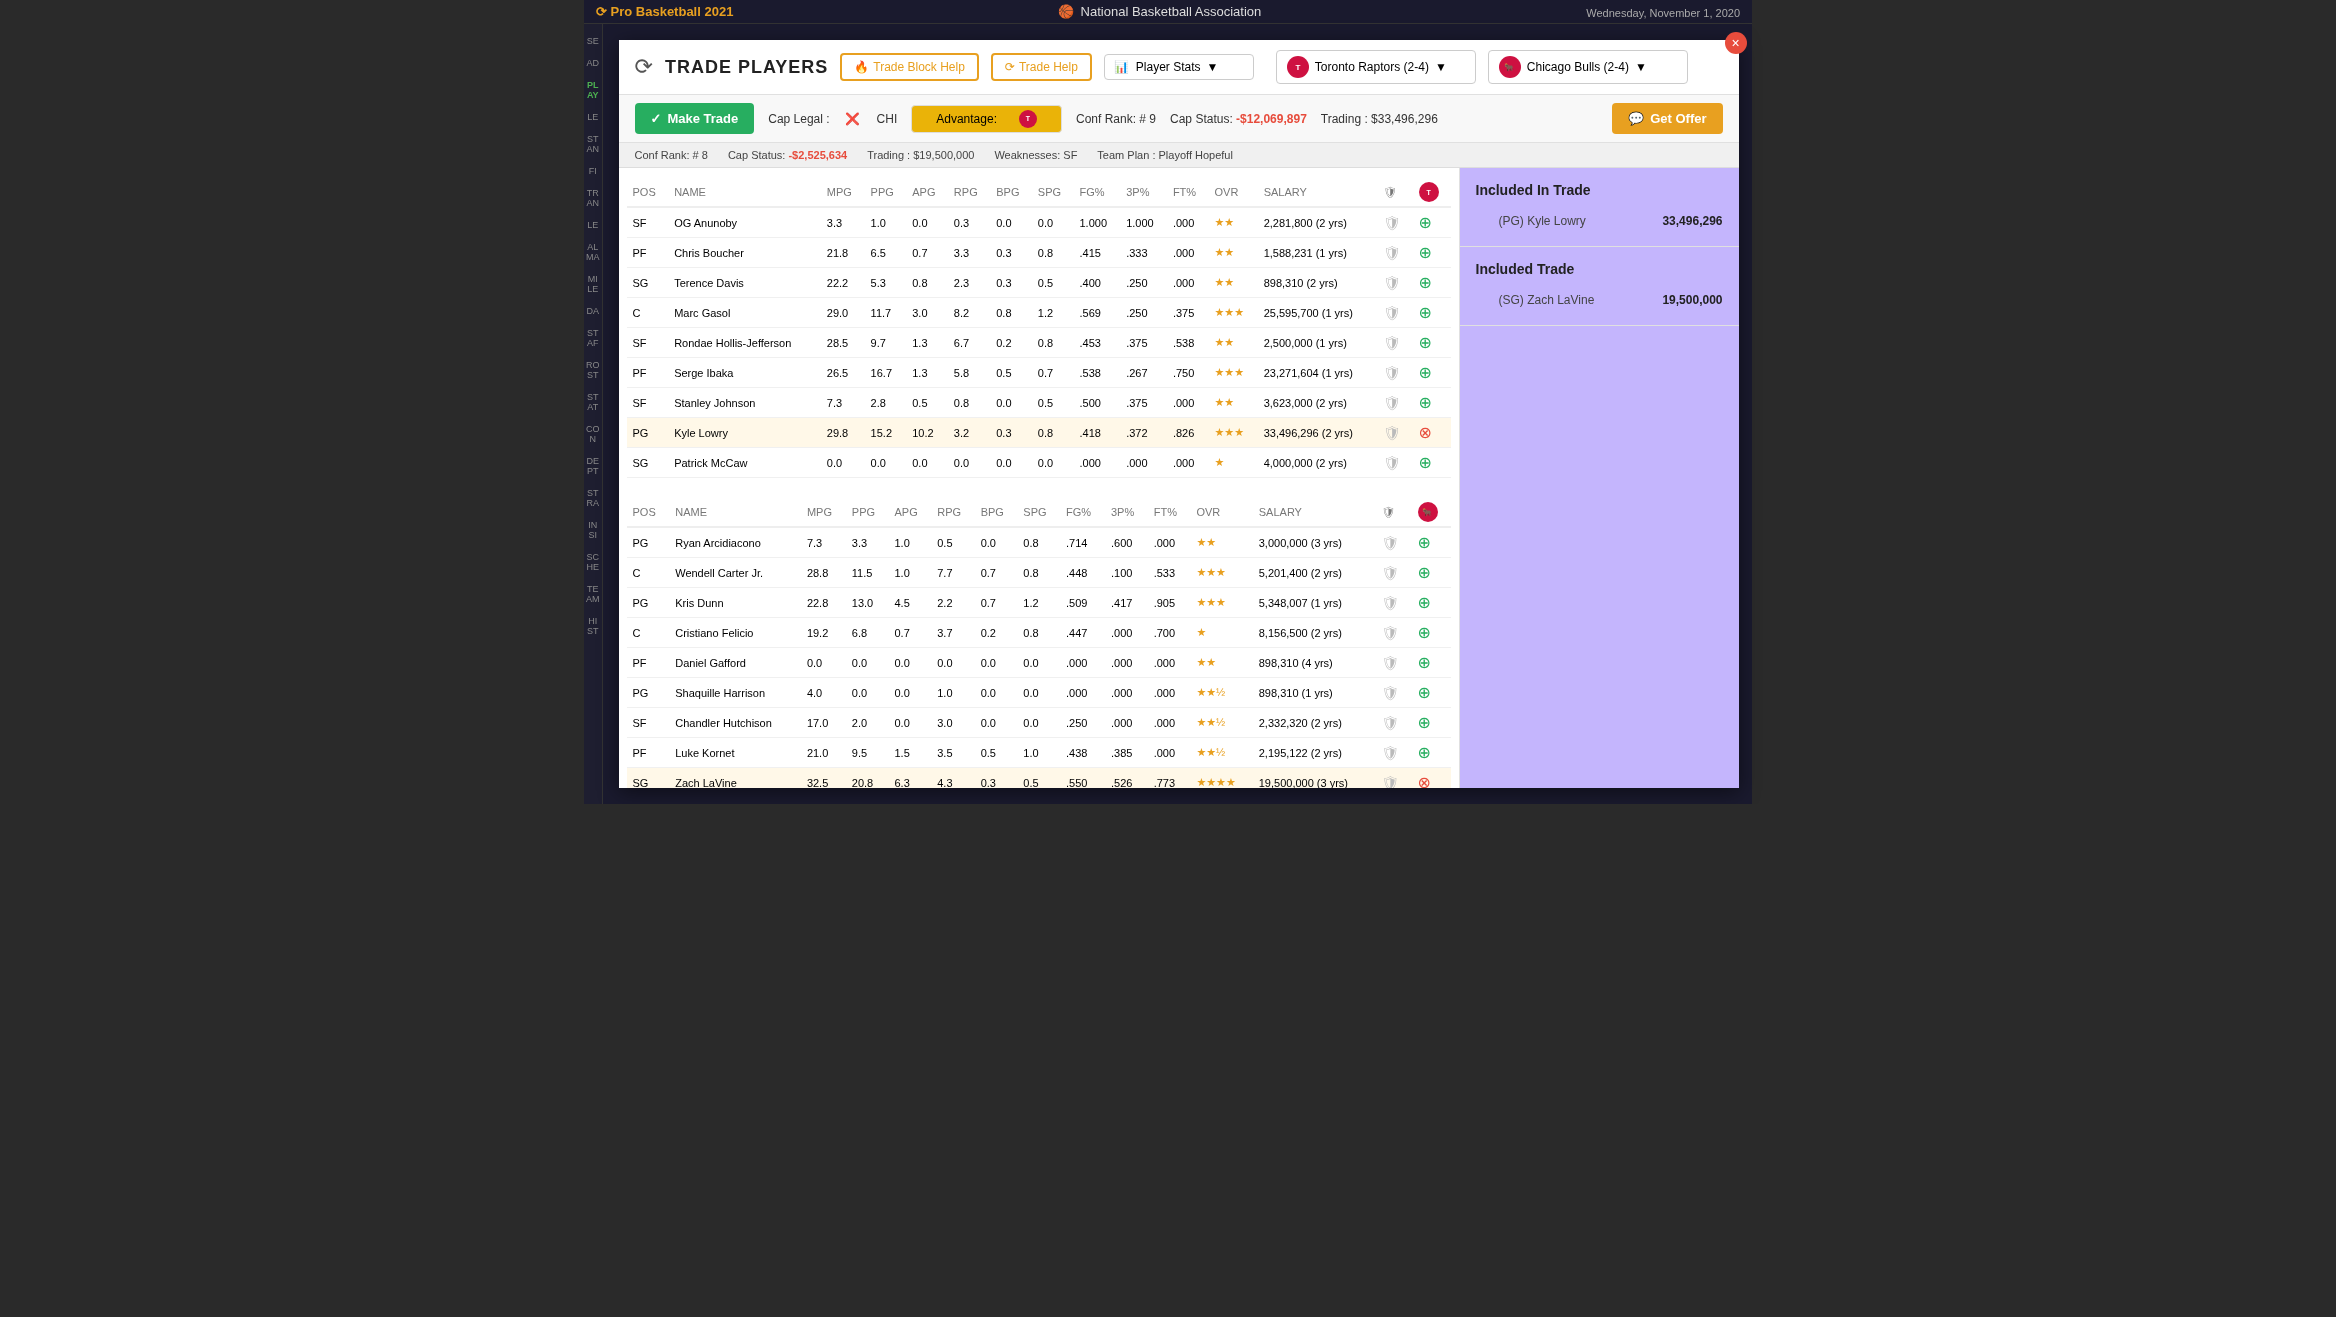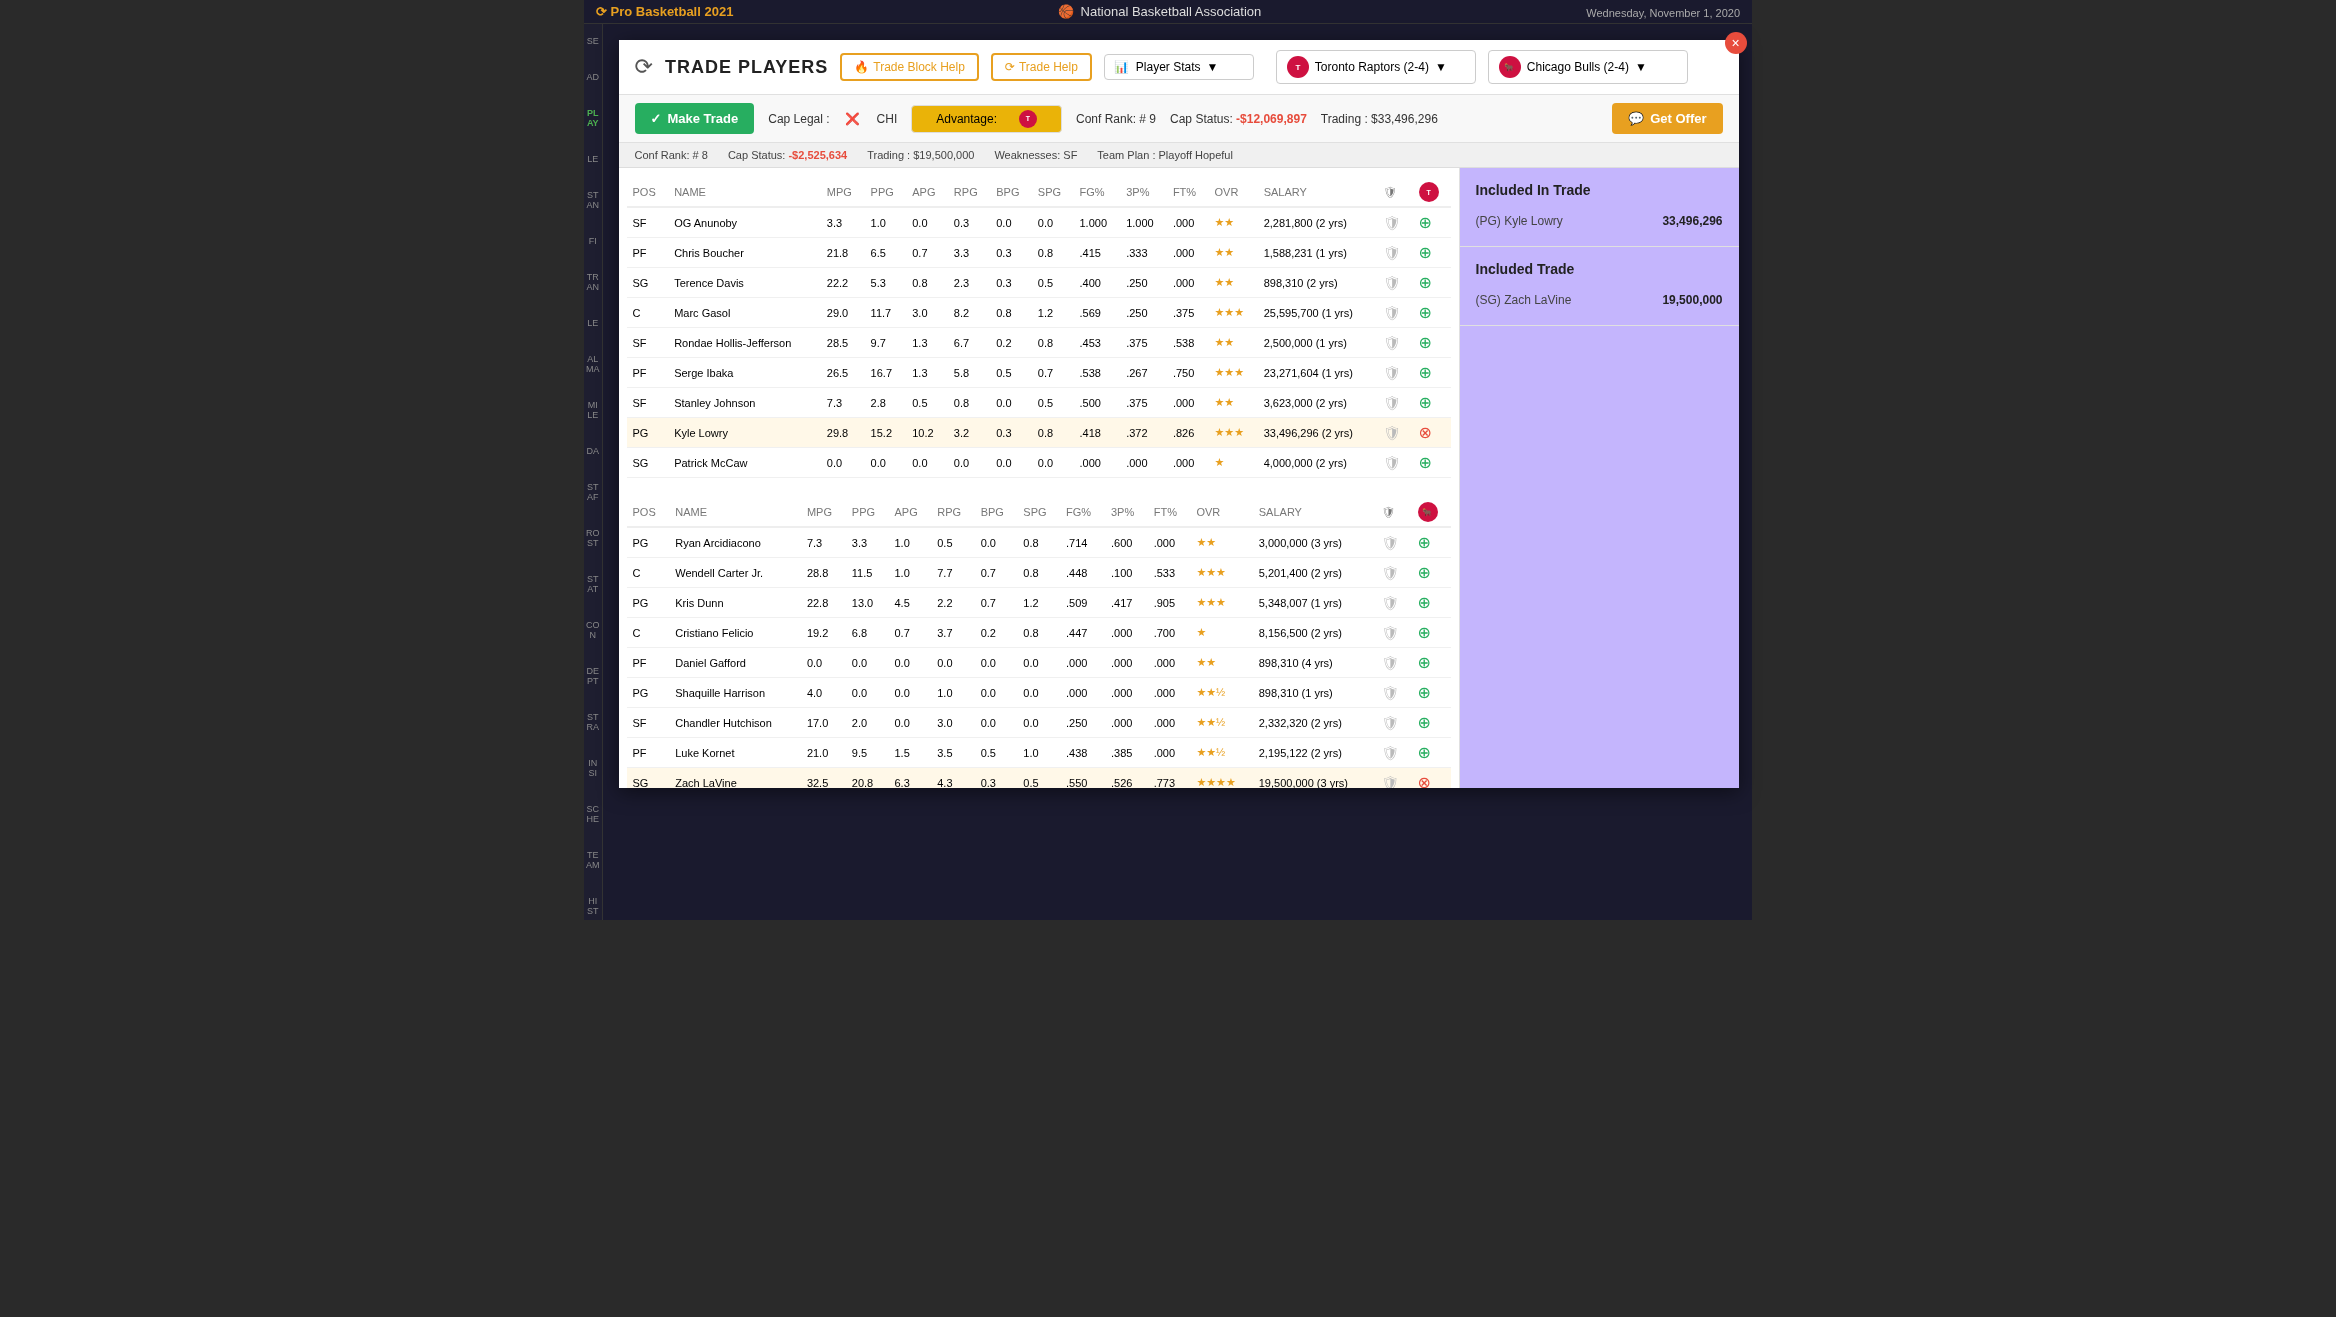--- a/index.html
+++ b/index.html
@@ -25,21 +25,21 @@
     
     .main-layout { display: flex; }
     .sidebar {
       width: 38px;
       background: #1e1e30;
       min-height: 780px;
       display: flex;
       flex-direction: column;
       align-items: center;
       padding-top: 8px;
-      gap: 18px;
+      gap: 4px;
       border-right: 1px solid #333;
     }
     .sidebar-item {
       color: #888;
       font-size: 9px;
       text-align: center;
       cursor: pointer;
       padding: 4px 2px;
       width: 100%;
     }
@@ -233,21 +233,21 @@
       color: #222;
       margin-bottom: 12px;
     }
     .trade-player-row {
       display: flex;
       justify-content: space-between;
       align-items: center;
       font-size: 12px;
       padding: 4px 0;
     }
-    .trade-player-name { color: #444; }
+    .trade-player-name { color: #444; margin-left: 23px; }
     .trade-player-salary { color: #222; font-weight: bold; }
 
     
     .raptors-logo {
       width: 22px; height: 22px; border-radius: 50%;
       background: #ce1141;
       display: inline-flex; align-items: center; justify-content: center;
       color: white; font-size: 8px; font-weight: bold;
     }
     .bulls-logo {

